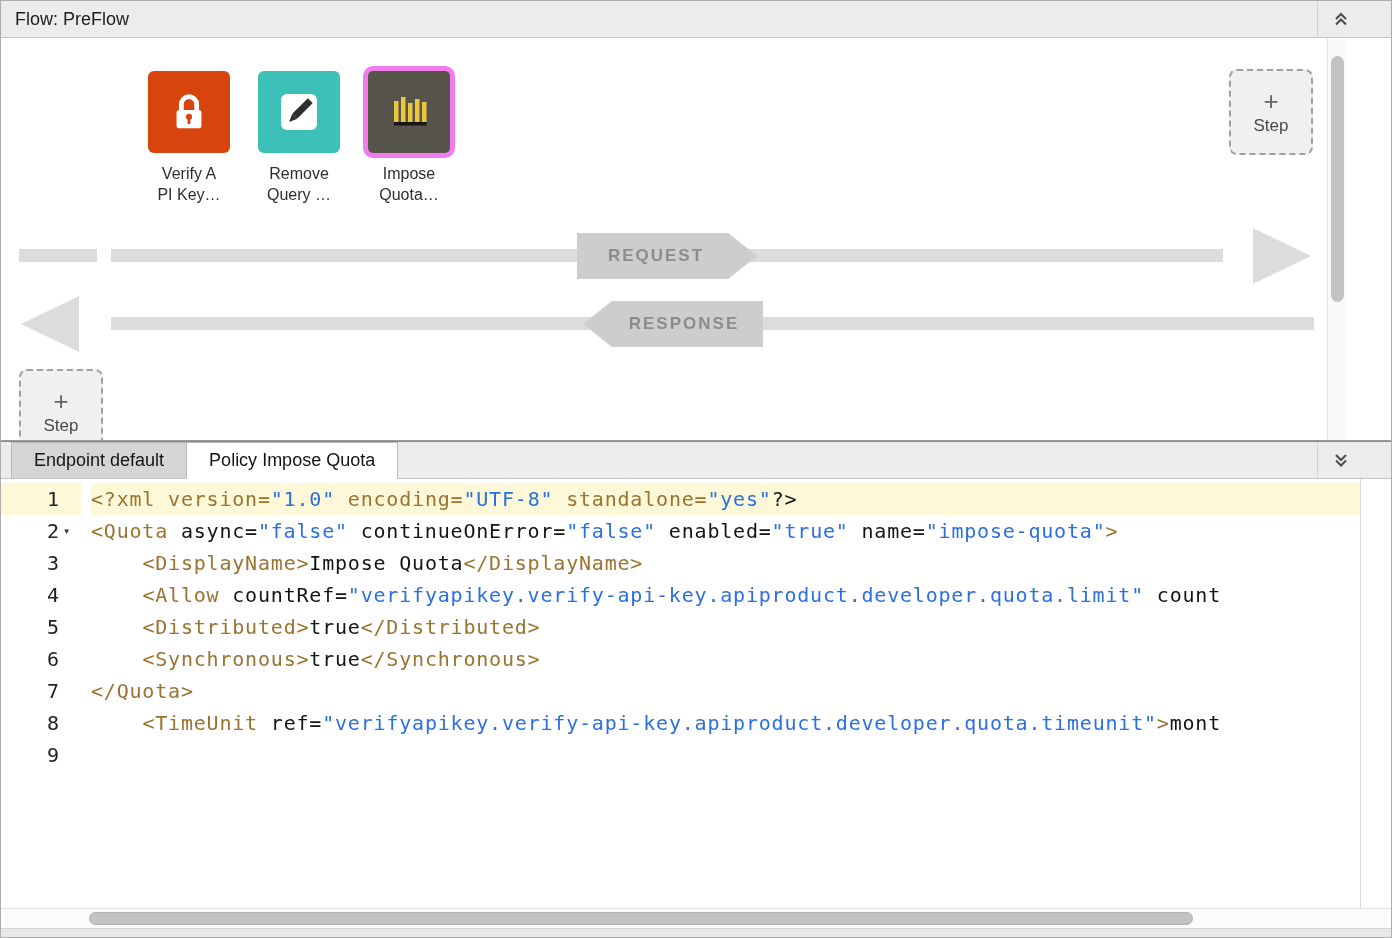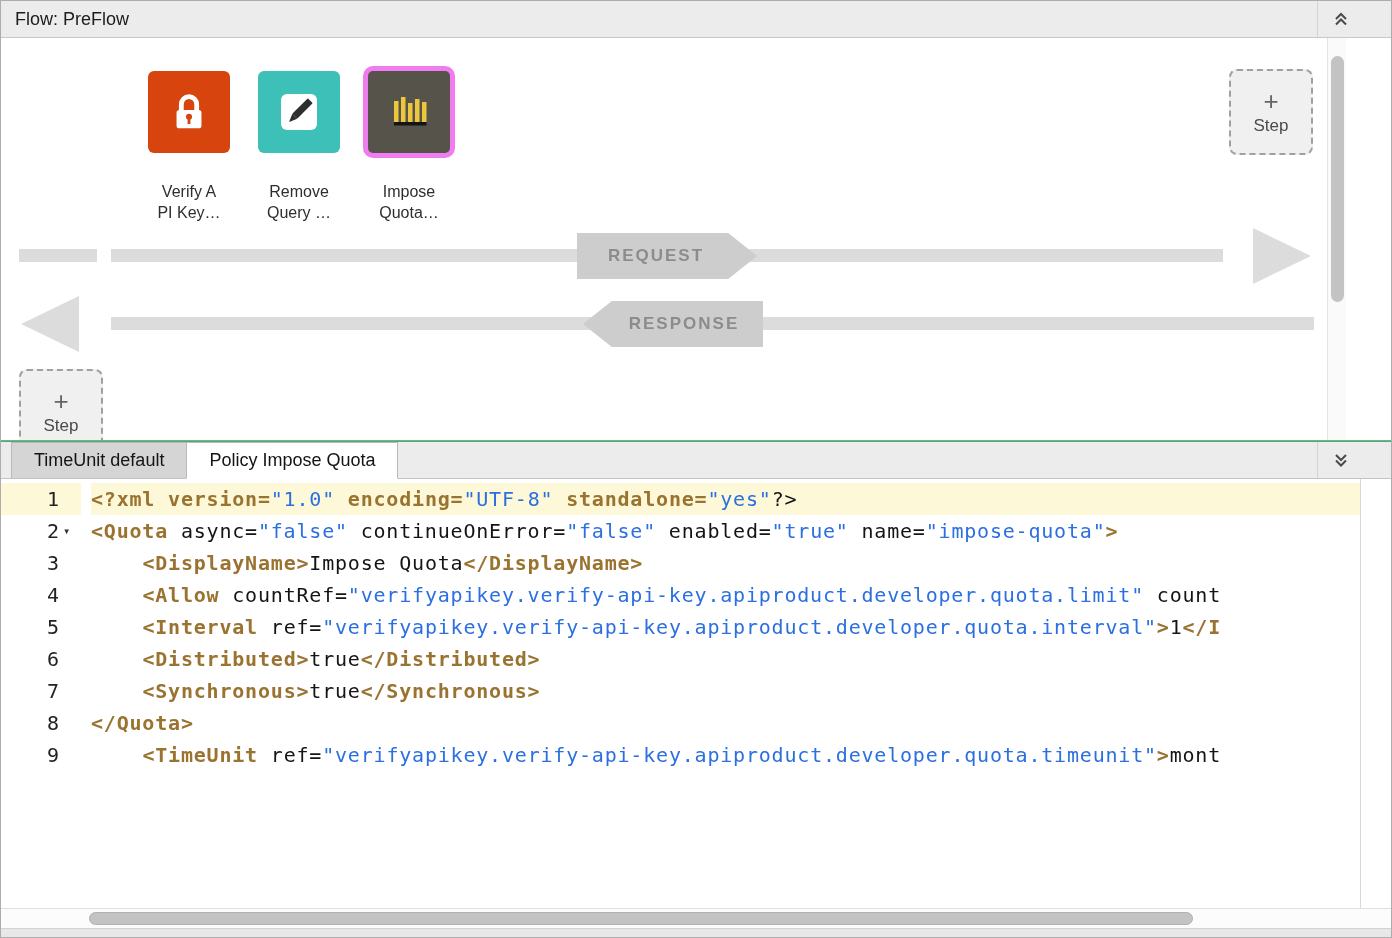--- a/index.html
+++ b/index.html
@@ -19,21 +19,21 @@
   .collapse-btn { position:absolute; right:28px; top:0; height:100%; width:46px;
                   background:transparent; border:none; border-left:1px solid #d4d4d4;
                   display:flex; align-items:center; justify-content:center; cursor:pointer; }
   .flow-canvas { position:relative; height:402px; background:#fff; overflow:hidden; }
 
   .policy-row { position:absolute; left:140px; top:33px; display:flex; gap:14px; }
   .policy { width:96px; display:flex; flex-direction:column; align-items:center; cursor:pointer; }
   .tile { width:82px; height:82px; border-radius:6px; display:flex;
           align-items:center; justify-content:center; }
   .policy.selected .tile { box-shadow:0 0 0 5px var(--selection-pink,#f07cf0); border-radius:5px; }
-  .plabel { margin-top:28px; text-align:center; font-size:16px; line-height:21px; color:#2e2e2e; }
+  .plabel { margin-top:10px; text-align:center; font-size:16px; line-height:21px; color:#2e2e2e; }
 
   .add-step { position:absolute; width:84px; height:86px; background:#f0f0f0;
               border:2px dashed #a0a0a0; border-radius:8px; display:flex;
               flex-direction:column; align-items:center; justify-content:center;
               gap:3px; cursor:pointer; font-family:inherit; }
   .add-step .plus { font-size:26px; color:#666; line-height:24px; }
   .add-step .step-label { font-size:17px; color:#4a4a4a; }
   .step-top { left:1228px; top:31px; }
   .step-bottom { left:18px; top:331px; }
 
@@ -78,21 +78,21 @@
             font-family:"DejaVu Sans Mono","Liberation Mono",monospace; font-size:20px; }
   .gutter { width:80px; flex:none; padding-top:4px; }
   .gutter-line { height:32px; display:flex; align-items:center; justify-content:flex-end;
                  color:#222; }
   .gutter-line .fold-slot { width:22px; font-size:12px; color:#333; text-align:left;
                  padding-left:4px; }
   .code { flex:1; padding-top:4px; padding-left:10px; overflow:hidden; }
   .code-line { height:32px; line-height:32px; white-space:pre; letter-spacing:0.8px;
                color:var(--token-plain,#141414); }
   .hl { background:var(--line-highlight,#fcf8d8); }
-  .tok-k { color:var(--token-tag,#9a7330);font-weight:bold; }
+  .tok-k { color:var(--token-tag,#9a7330); }
   .tok-s { color:var(--token-string,#2b6fe0); }
   .tok-t { color:var(--token-plain,#141414); }
 
   .hscroll { position:absolute; left:0; right:0; bottom:9px; height:20px;
              background:#fcfcfc; border-top:1px solid #e0e0e0; }
   .hthumb { position:absolute; left:88px; top:3px; width:1104px; height:13px;
             border-radius:7px; background:#c3c3c3; border:1px solid #b0b0b0; }
   .bottom-strip { position:absolute; left:0; right:0; bottom:0; height:9px;
             background:#e8e8e8; border-top:1px solid #d2d2d2; }
 </style>
@@ -186,21 +186,21 @@
 
       <div class="vscroll-track">
         <div class="vscroll-thumb"></div>
       </div>
     </div>
   </section>
 
   <section class="editor-pane">
     <div class="tab-bar">
       <div class="tabs">
-          <div class="tab inactive">TimeUnit default</div>
+          <div class="tab inactive">Endpoint default</div>
           <div class="tab active">Policy Impose Quota</div>
         </div>
       <button class="collapse-btn">
         <svg width="18" height="18" viewBox="0 0 18 18" fill="none" stroke="#4a4a4a" stroke-width="2">
             <path d="M4 4l5 5 5-5"></path>
             <path d="M4 9.5l5 5 5-5"></path>
           </svg>
       </button>
     </div>
 
@@ -241,21 +241,20 @@
           <div class="gutter-line">
             <span>9</span>
             <span class="fold-slot"></span>
           </div>
         </div>
       <div class="code">
           <div class="code-line hl"><span class="tok-k">&lt;?xml version=</span><span class="tok-s">"1.0"</span><span class="tok-k"> encoding=</span><span class="tok-s">"UTF-8"</span><span class="tok-k"> standalone=</span><span class="tok-s">"yes"</span><span class="tok-t">?&gt;</span></div>
           <div class="code-line"><span class="tok-k">&lt;Quota </span><span class="tok-t">async=</span><span class="tok-s">"false"</span><span class="tok-t"> continueOnError=</span><span class="tok-s">"false"</span><span class="tok-t"> enabled=</span><span class="tok-s">"true"</span><span class="tok-t"> name=</span><span class="tok-s">"impose-quota"</span><span class="tok-k">&gt;</span></div>
           <div class="code-line"><span class="tok-t">    </span><span class="tok-k">&lt;DisplayName&gt;</span><span class="tok-t">Impose Quota</span><span class="tok-k">&lt;/DisplayName&gt;</span></div>
           <div class="code-line"><span class="tok-t">    </span><span class="tok-k">&lt;Allow </span><span class="tok-t">countRef=</span><span class="tok-s">"verifyapikey.verify-api-key.apiproduct.developer.quota.limit"</span><span class="tok-t"> count</span></div>
-          <div class="code-line"><span class="tok-t">    </span><span class="tok-k">&lt;Interval </span><span class="tok-t">ref=</span><span class="tok-s">"verifyapikey.verify-api-key.apiproduct.developer.quota.interval"</span><span class="tok-k">&gt;</span><span class="tok-t">1</span><span class="tok-k">&lt;/I</span></div>
           <div class="code-line"><span class="tok-t">    </span><span class="tok-k">&lt;Distributed&gt;</span><span class="tok-t">true</span><span class="tok-k">&lt;/Distributed&gt;</span></div>
           <div class="code-line"><span class="tok-t">    </span><span class="tok-k">&lt;Synchronous&gt;</span><span class="tok-t">true</span><span class="tok-k">&lt;/Synchronous&gt;</span></div>
           <div class="code-line"><span class="tok-k">&lt;/Quota&gt;</span></div>
           <div class="code-line"><span class="tok-t">    </span><span class="tok-k">&lt;TimeUnit </span><span class="tok-t">ref=</span><span class="tok-s">"verifyapikey.verify-api-key.apiproduct.developer.quota.timeunit"</span><span class="tok-k">&gt;</span><span class="tok-t">mont</span></div>
         </div>
     </div>
 
     <div class="hscroll">
       <div class="hthumb"></div>
     </div>

